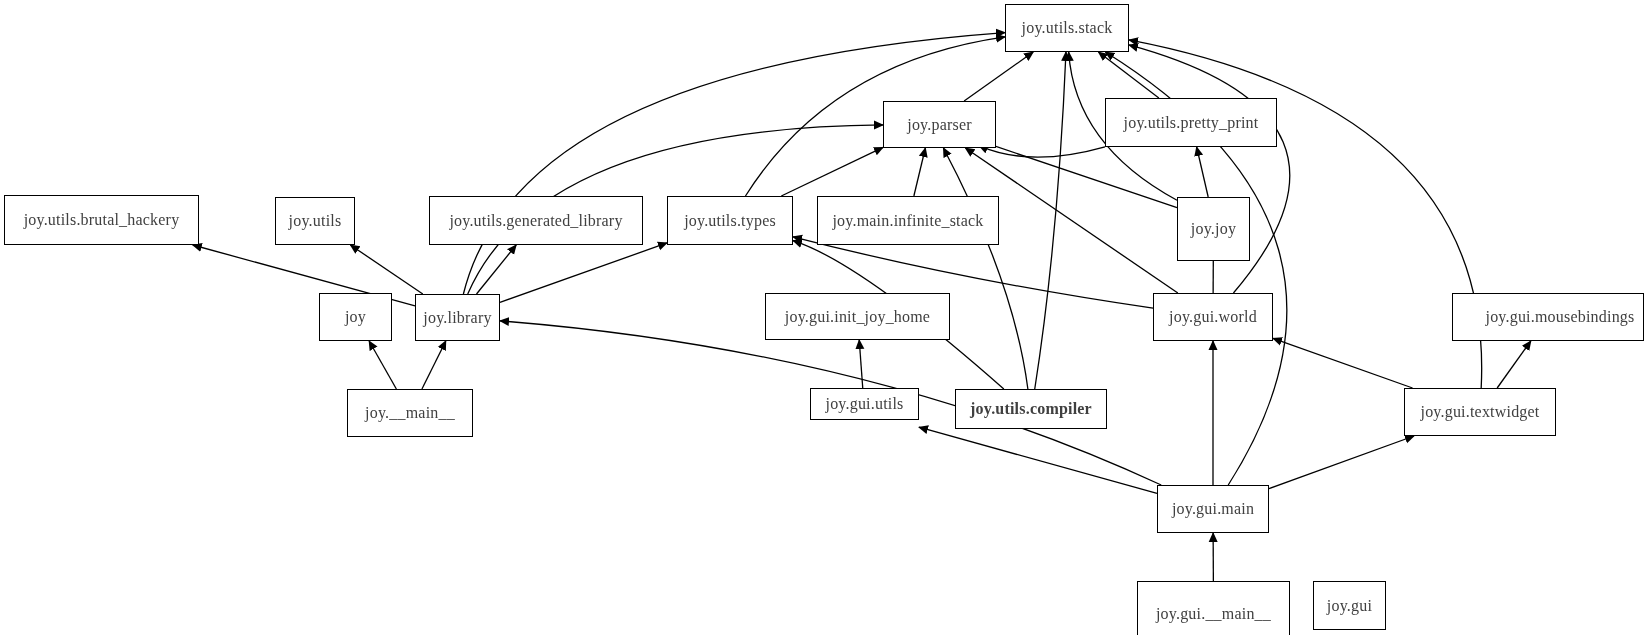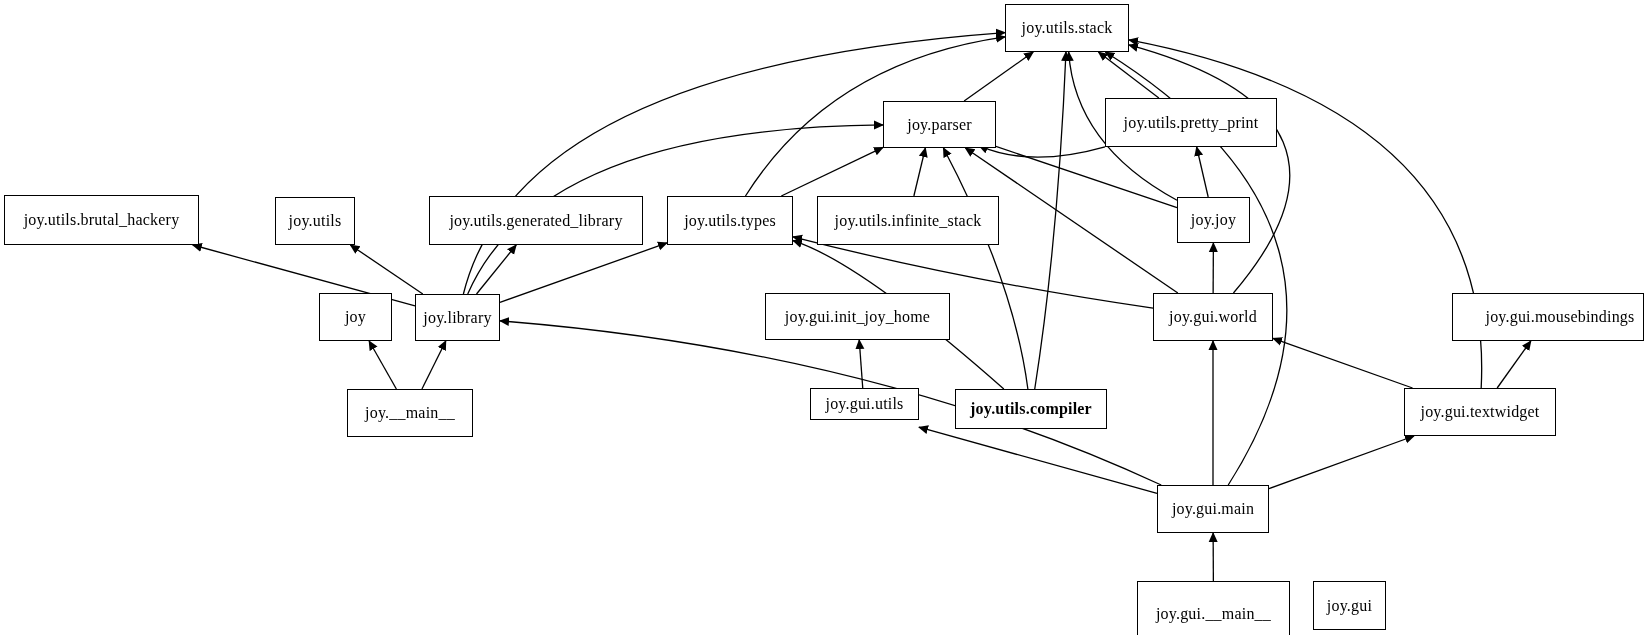--- a/index.html
+++ b/index.html
@@ -10,21 +10,21 @@
     font-family:"Liberation Serif","DejaVu Serif",serif;
     overflow:hidden;
   }
   #edges{position:absolute;left:0;top:0;z-index:1;}
   .node{
     position:absolute;
     box-sizing:border-box;
     background:#ffffff;
     border:1.4px solid #000000;
     display:flex;align-items:center;justify-content:center;
-    font-size:16px;color:#000000;
+    font-size:16px;color:#404040;
     white-space:nowrap;
     z-index:2;
     letter-spacing:0.2px;
   }
   .edge-path{fill:none;stroke:#000000;stroke-width:1.3px;}
 </style>
 </head>
 <body>
 
 <div id="canvas">
@@ -72,22 +72,22 @@
       </g>
   </svg>
   <div id="node-layer">
       <div class="node" style="left: 1005px; top: 4px; width: 124px; height: 48px;">joy.utils.stack</div>
       <div class="node" style="left: 883px; top: 101px; width: 113px; height: 47px;">joy.parser</div>
       <div class="node" style="left: 1105px; top: 98px; width: 172px; height: 49px;">joy.utils.pretty_print</div>
       <div class="node" style="left: 4px; top: 195px; width: 195px; height: 50px;">joy.utils.brutal_hackery</div>
       <div class="node" style="left: 275px; top: 197px; width: 80px; height: 48px;">joy.utils</div>
       <div class="node" style="left: 429px; top: 196px; width: 214px; height: 49px;">joy.utils.generated_library</div>
       <div class="node" style="left: 667px; top: 196px; width: 126px; height: 49px;">joy.utils.types</div>
-      <div class="node" style="left: 817px; top: 196px; width: 182px; height: 49px;">joy.utils.infinite_stack</div>
-      <div class="node" style="left: 1177px; top: 197px; width: 73px; height: 46px;">joy.joy</div>
+      <div class="node" style="left: 817px; top: 196px; width: 182px; height: 49px;">joy.main.infinite_stack</div>
+      <div class="node" style="left: 1177px; top: 197px; width: 73px; height: 64px;">joy.joy</div>
       <div class="node" style="left: 319px; top: 293px; width: 73px; height: 48px;">joy</div>
       <div class="node" style="left: 415px; top: 294px; width: 85px; height: 47px;">joy.library</div>
       <div class="node" style="left: 765px; top: 293px; width: 185px; height: 47px;">joy.gui.init_joy_home</div>
       <div class="node" style="left: 1153px; top: 293px; width: 120px; height: 48px;">joy.gui.world</div>
       <div class="node" style="left: 1452px; top: 293px; width: 192px; height: 48px; padding-left: 24px;">joy.gui.mousebindings</div>
       <div class="node" style="left: 347px; top: 389px; width: 126px; height: 48px;">joy.__main__</div>
       <div class="node" style="left: 810px; top: 388px; width: 109px; height: 32px;">joy.gui.utils</div>
       <div class="node" style="left: 955px; top: 389px; width: 152px; height: 40px; font-weight: bold;">joy.utils.compiler</div>
       <div class="node" style="left: 1404px; top: 388px; width: 152px; height: 48px;">joy.gui.textwidget</div>
       <div class="node" style="left: 1157px; top: 485px; width: 112px; height: 48px;">joy.gui.main</div>

